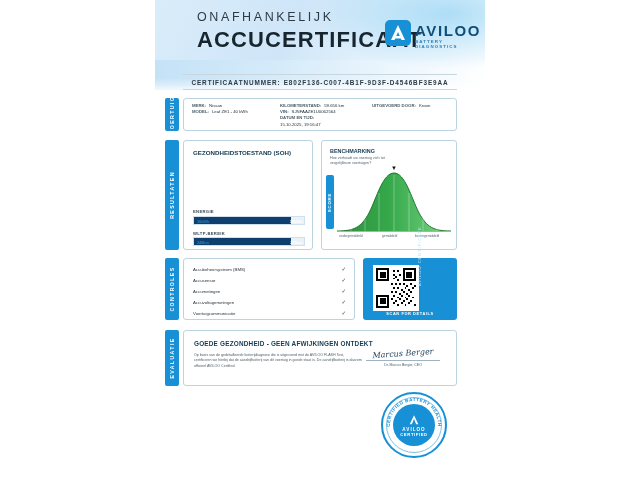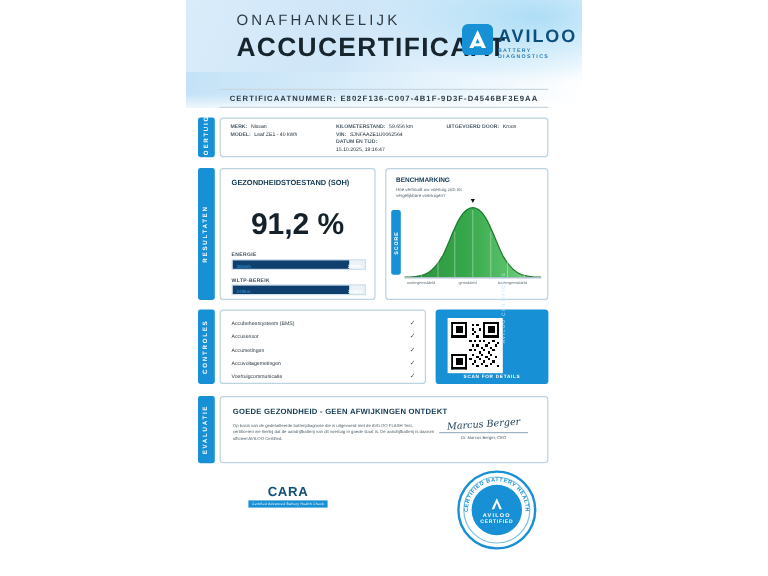--- a/index.html
+++ b/index.html
@@ -222,21 +222,20 @@
       <div class="col c3">
         <div class="row">
             <span class="k">UITGEVOERD DOOR:</span>
             <span class="v">Kroon</span>
           </div>
       </div>
     </div>
 
     <div class="panel soh">
       <div class="ttl">GEZONDHEIDSTOESTAND (SOH)</div>
-      <div class="big">91,2 %</div>
 
       <div class="barlbl" style="top:68px;">ENERGIE</div>
       <div class="barwrap" style="top:75px;">
         <div class="barfill" style="width:88%"></div>
         <div class="bartxt" style="left:3px;">36kWh</div>
         <div class="bartxt r">39kWh</div>
       </div>
 
       <div class="barlbl" style="top:90px;">WLTP-BEREIK</div>
       <div class="barwrap" style="top:96px;">
@@ -371,24 +370,20 @@
     <div class="panel eval">
       <div class="ttl">GOEDE GEZONDHEID - GEEN AFWIJKINGEN ONTDEKT</div>
       <div class="body">Op basis van de gedetailleerde batterijdiagnose die is uitgevoerd met de AVILOO FLASH Test, certificeren we hierbij dat de aandrijfbatterij van dit voertuig in goede staat is.  De aandrijfbatterij is daarom officieel AVILOO Certified.</div>
       <div class="sig">
         <div class="signame">Marcus Berger</div>
         <div class="sigline"></div>
         <div class="sigcap">Dr. Marcus Berger, CEO</div>
       </div>
     </div>
 
-    <div class="cara">
-      <div class="c-main">CARA</div>
-      <div class="c-bar">Certified Advanced Battery Health Check</div>
-    </div>
 
     <div class="seal">
       <div class="ring"></div>
       <div class="ring2"></div>
       <svg class="arc" viewBox="0 0 66 66">
         <defs>
             <path id="arcp" d="M9,33 A24,24 0 0,1 57,33"></path>
           </defs>
         <text><textPath href="#arcp" startOffset="50%" text-anchor="middle" id="sealtop">CERTIFIED BATTERY HEALTH</textPath></text>
       </svg>

